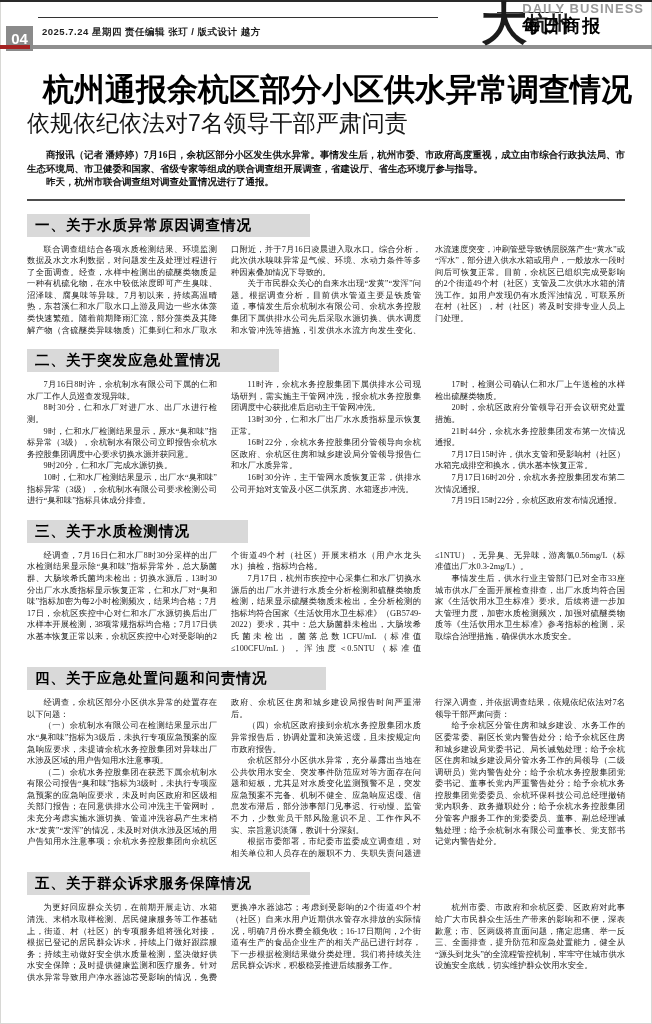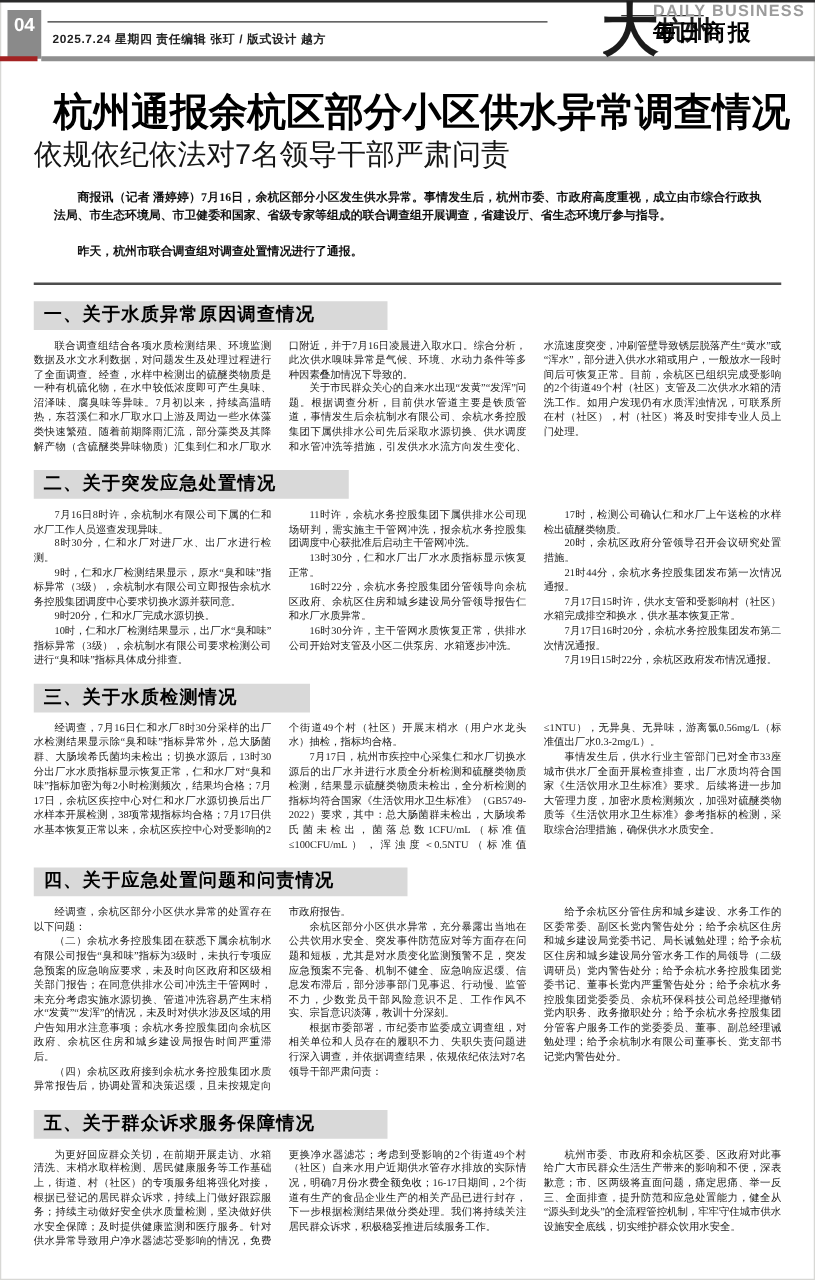--- a/index.html
+++ b/index.html
@@ -7,21 +7,21 @@
     position:relative;width:652px;height:1024px;margin:0 auto;
     background:#fff;overflow:hidden;
     box-shadow:inset 0 0 0 1px #d8d8d5;
     font-family:"Liberation Serif",serif;color:#1b1b1b;
   }
   .page::before{content:"";position:absolute;top:0;left:0;right:0;height:2px;background:#2a2a2a;}
 
   
   .masthead{position:relative;height:56px;}
   .pagenum{
-    position:absolute;left:6px;top:8px;width:27px;height:39px;
+    position:absolute;left:6px;top:26px;width:27px;height:25px;
     background:var(--page-num-bg,#8a8a8a);color:#fff;
     font:700 15px/25px "Liberation Sans",sans-serif;text-align:center;
   }
   .thinline{position:absolute;height:1px;background:#333;}
   .thinline.left{left:38px;top:17px;width:400px;}
   .thinline.right{left:497px;top:12px;width:66px;}
   .dateline{
     position:absolute;left:42px;top:26px;
     font:700 9.5px/12px "Liberation Sans",sans-serif;letter-spacing:.5px;color:#222;
   }
@@ -38,21 +38,21 @@
   
   .content{padding:0 27px;}
   .headline{
     margin:16px 16px 2px;font:900 31px/36px "Liberation Sans",sans-serif;
     color:#000;letter-spacing:0px;white-space:nowrap;
   }
   .subheadline{
     margin:2px 0 12px;font:500 23px/27px "Liberation Sans",sans-serif;color:#151515;
   }
   .intro p{
-    margin:16px;font:600 9.5px/13.5px "Liberation Serif",serif;
+    margin:0;font:600 9.5px/13.5px "Liberation Serif",serif;
     text-indent:2em;text-align:justify;color:#111;
   }
   .divider{height:2px;background:#4d4d4d;margin:9px 0 0;}
 
   .news-section{margin-top:13px;}
   .section-title{
     display:inline-block;background:var(--section-bg,#d9d9d9);
     font:700 14.5px/15px "Liberation Serif",serif;letter-spacing:1px;color:#000;
     padding:4px 58px 4px 8px;margin:0;
   }
@@ -129,20 +129,21 @@
             <p class="body-para">经调查，7月16日仁和水厂8时30分采样的出厂水检测结果显示除“臭和味”指标异常外，总大肠菌群、大肠埃希氏菌均未检出；切换水源后，13时30分出厂水水质指标显示恢复正常，仁和水厂对“臭和味”指标加密为每2小时检测频次，结果均合格；7月17日，余杭区疾控中心对仁和水厂水源切换后出厂水样本开展检测，38项常规指标均合格；7月17日供水基本恢复正常以来，余杭区疾控中心对受影响的2个街道49个村（社区）开展末梢水（用户水龙头水）抽检，指标均合格。</p>
             <p class="body-para">7月17日，杭州市疾控中心采集仁和水厂切换水源后的出厂水并进行水质全分析检测和硫醚类物质检测，结果显示硫醚类物质未检出，全分析检测的指标均符合国家《生活饮用水卫生标准》（GB5749-2022）要求，其中：总大肠菌群未检出，大肠埃希氏菌未检出，菌落总数1CFU/mL（标准值≤100CFU/mL），浑浊度＜0.5NTU（标准值≤1NTU），无异臭、无异味，游离氯0.56mg/L（标准值出厂水0.3-2mg/L）。</p>
             <p class="body-para">事情发生后，供水行业主管部门已对全市33座城市供水厂全面开展检查排查，出厂水质均符合国家《生活饮用水卫生标准》要求。后续将进一步加大管理力度，加密水质检测频次，加强对硫醚类物质等《生活饮用水卫生标准》参考指标的检测，采取综合治理措施，确保供水水质安全。</p>
           </div>
   </section>
 
   <section class="news-section">
     <h3 class="section-title">四、关于应急处置问题和问责情况</h3>
     <div class="section-body">
             <p class="body-para">经调查，余杭区部分小区供水异常的处置存在以下问题：</p>
+            <p class="body-para">（一）余杭制水有限公司在检测结果显示出厂水“臭和味”指标为3级后，未执行专项应急预案的应急响应要求，未提请余杭水务控股集团对异味出厂水涉及区域的用户告知用水注意事项。</p>
             <p class="body-para">（二）余杭水务控股集团在获悉下属余杭制水有限公司报告“臭和味”指标为3级时，未执行专项应急预案的应急响应要求，未及时向区政府和区级相关部门报告；在同意供排水公司冲洗主干管网时，未充分考虑实施水源切换、管道冲洗容易产生末梢水“发黄”“发浑”的情况，未及时对供水涉及区域的用户告知用水注意事项；余杭水务控股集团向余杭区政府、余杭区住房和城乡建设局报告时间严重滞后。</p>
             <p class="body-para">（四）余杭区政府接到余杭水务控股集团水质异常报告后，协调处置和决策迟缓，且未按规定向市政府报告。</p>
             <p class="body-para">余杭区部分小区供水异常，充分暴露出当地在公共饮用水安全、突发事件防范应对等方面存在问题和短板，尤其是对水质变化监测预警不足，突发应急预案不完备、机制不健全、应急响应迟缓、信息发布滞后，部分涉事部门见事迟、行动慢、监管不力，少数党员干部风险意识不足、工作作风不实、宗旨意识淡薄，教训十分深刻。</p>
             <p class="body-para">根据市委部署，市纪委市监委成立调查组，对相关单位和人员存在的履职不力、失职失责问题进行深入调查，并依据调查结果，依规依纪依法对7名领导干部严肃问责：</p>
             <p class="body-para">给予余杭区分管住房和城乡建设、水务工作的区委常委、副区长党内警告处分；给予余杭区住房和城乡建设局党委书记、局长诫勉处理；给予余杭区住房和城乡建设局分管水务工作的局领导（二级调研员）党内警告处分；给予余杭水务控股集团党委书记、董事长党内严重警告处分；给予余杭水务控股集团党委委员、余杭环保科技公司总经理撤销党内职务、政务撤职处分；给予余杭水务控股集团分管客户服务工作的党委委员、董事、副总经理诫勉处理；给予余杭制水有限公司董事长、党支部书记党内警告处分。</p>
           </div>
   </section>
 
   <section class="news-section">
     <h3 class="section-title">五、关于群众诉求服务保障情况</h3>

